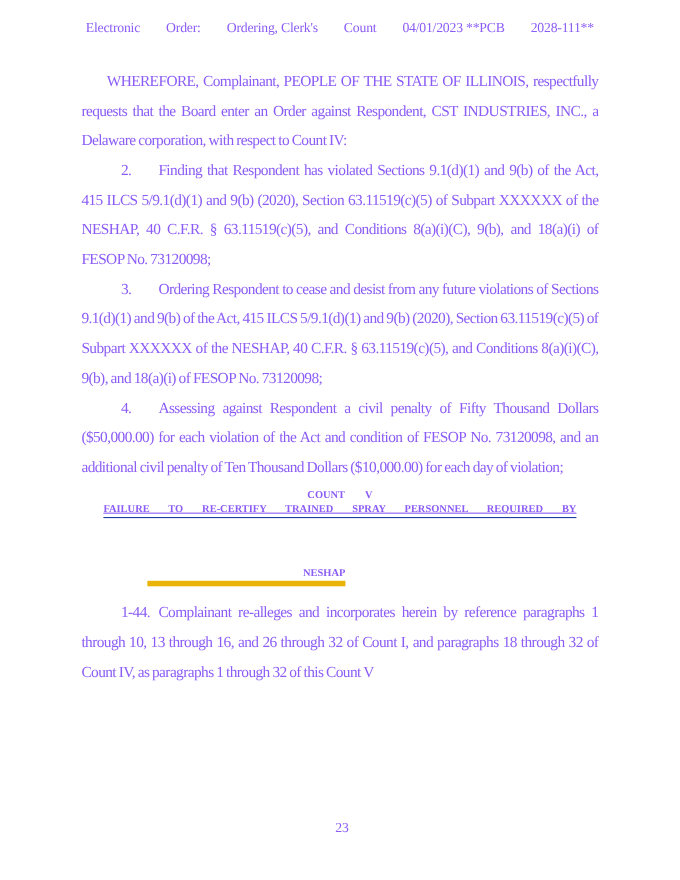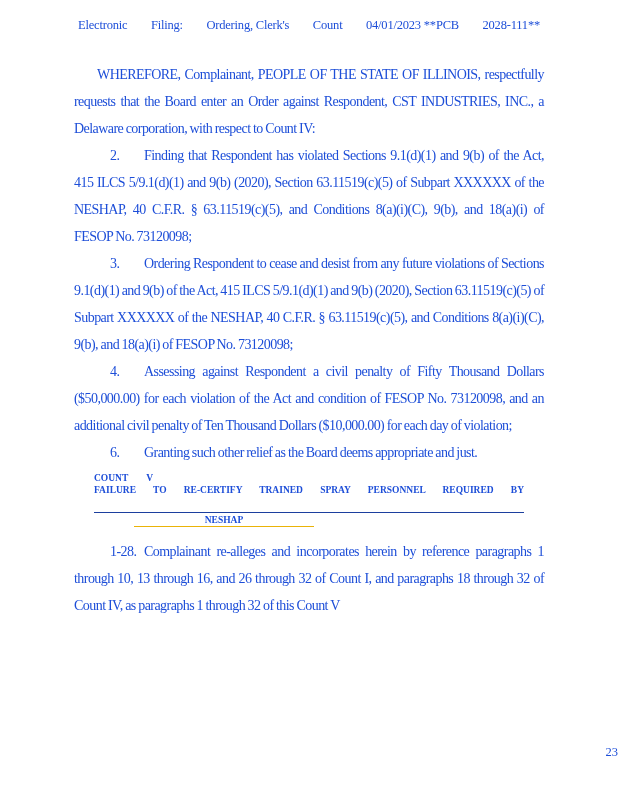--- a/index.html
+++ b/index.html
@@ -4,21 +4,21 @@
 <style>
   * { box-sizing: border-box; }
   html, body { margin: 0; padding: 0; }
   body { background: #ffffff; }
 
   .page {
     position: relative;
     width: 618px;
     height: 800px;
     background: #ffffff;
-    color: #1d4ed8;
+    color: #8b5cf6;
     font-family: "Liberation Serif", serif;
     overflow: hidden;
   }
 
   .header {
     position: absolute;
     top: 18px;
     left: 78px;
     width: 462px;
     display: flex;
@@ -49,77 +49,78 @@
     width: 430px;
     margin: 6px auto 11px auto;
     font-size: 9.5px;
     line-height: 12px;
     font-weight: bold;
     letter-spacing: 0;
     word-spacing: 0;
     text-indent: 0;
     text-align: left;
   }
-  .ch-line1 { text-align: left; word-spacing: 16px; }
+  .ch-line1 { text-align: center; word-spacing: 16px; }
   .ch-line2 {
     text-align: justify;
     text-align-last: justify;
     border-bottom: 1px solid #1c3f9e;
-    padding-bottom: 16px;
+    padding-bottom: 1px;
+    text-decoration: underline;
   }
   .ch-line3 { width: 260px; text-align: center; margin-top: 1px; }
   .neshap {
     display: inline-block;
     min-width: 180px;
-    border-bottom: 1px solid #eab308;
-    text-align: center;
+    border-bottom: 5px solid #eab308;
+    text-align: right;
+    margin-top: 44px;
   }
 
   .page-number {
     position: absolute;
     left: 4px;
     right: 0;
     top: 745px;
-    text-align: right;
+    text-align: center;
     font-size: 12.5px;
   }
 </style>
 </head>
 <body>
 
 <div class="page">
 
   <div class="header">
     <span>Electronic</span>
-    <span>Filing:</span>
+    <span>Order:</span>
     <span>Ordering, Clerk's</span>
     <span>Count</span>
     <span>04/01/2023 **PCB</span>
     <span>2028-111**</span>
   </div>
 
   <div class="content">
 
     <p class="para intro">WHEREFORE, Complainant, PEOPLE OF THE STATE OF ILLINOIS, respectfully requests that the Board enter an Order against Respondent, CST INDUSTRIES, INC., a Delaware corporation, with respect to Count IV:</p>
 
 
     <p class="para num-para"><span class="pnum">2.</span><span>Finding that Respondent has violated Sections 9.1(d)(1) and 9(b) of the Act, 415 ILCS 5/9.1(d)(1) and 9(b) (2020), Section 63.11519(c)(5) of Subpart XXXXXX of the NESHAP, 40 C.F.R. § 63.11519(c)(5), and Conditions 8(a)(i)(C), 9(b), and 18(a)(i) of FESOP No. 73120098;</span></p>
 
     <p class="para num-para"><span class="pnum">3.</span><span>Ordering Respondent to cease and desist from any future violations of Sections 9.1(d)(1) and 9(b) of the Act, 415 ILCS 5/9.1(d)(1) and 9(b) (2020), Section 63.11519(c)(5) of Subpart XXXXXX of the NESHAP, 40 C.F.R. § 63.11519(c)(5), and Conditions 8(a)(i)(C), 9(b), and 18(a)(i) of FESOP No. 73120098;</span></p>
 
     <p class="para num-para"><span class="pnum">4.</span><span>Assessing against Respondent a civil penalty of Fifty Thousand Dollars ($50,000.00) for each violation of the Act and condition of FESOP No. 73120098, and an additional civil penalty of Ten Thousand Dollars ($10,000.00) for each day of violation;</span></p>
 
 
-    <p class="para num-para"><span class="pnum">6.</span><span>Granting such other relief as the Board deems appropriate and just.</span></p>
 
     <div class="count-heading">
       <div class="ch-line1">COUNT V</div>
       <div class="ch-line2">FAILURE TO RE-CERTIFY TRAINED SPRAY PERSONNEL REQUIRED BY</div>
       <div class="ch-line3"><span class="neshap">NESHAP</span></div>
     </div>
 
-    <p class="para num-para"><span class="pnum">1-28.</span><span>Complainant re-alleges and incorporates herein by reference paragraphs 1 through 10, 13 through 16, and 26 through 32 of Count I, and paragraphs 18 through 32 of Count IV, as paragraphs 1 through 32 of this Count V</span></p>
+    <p class="para num-para"><span class="pnum">1-44.</span><span>Complainant re-alleges and incorporates herein by reference paragraphs 1 through 10, 13 through 16, and 26 through 32 of Count I, and paragraphs 18 through 32 of Count IV, as paragraphs 1 through 32 of this Count V</span></p>
 
   </div>
 
   <div class="page-number">23</div>
 
 </div>
 
 </body></html>

